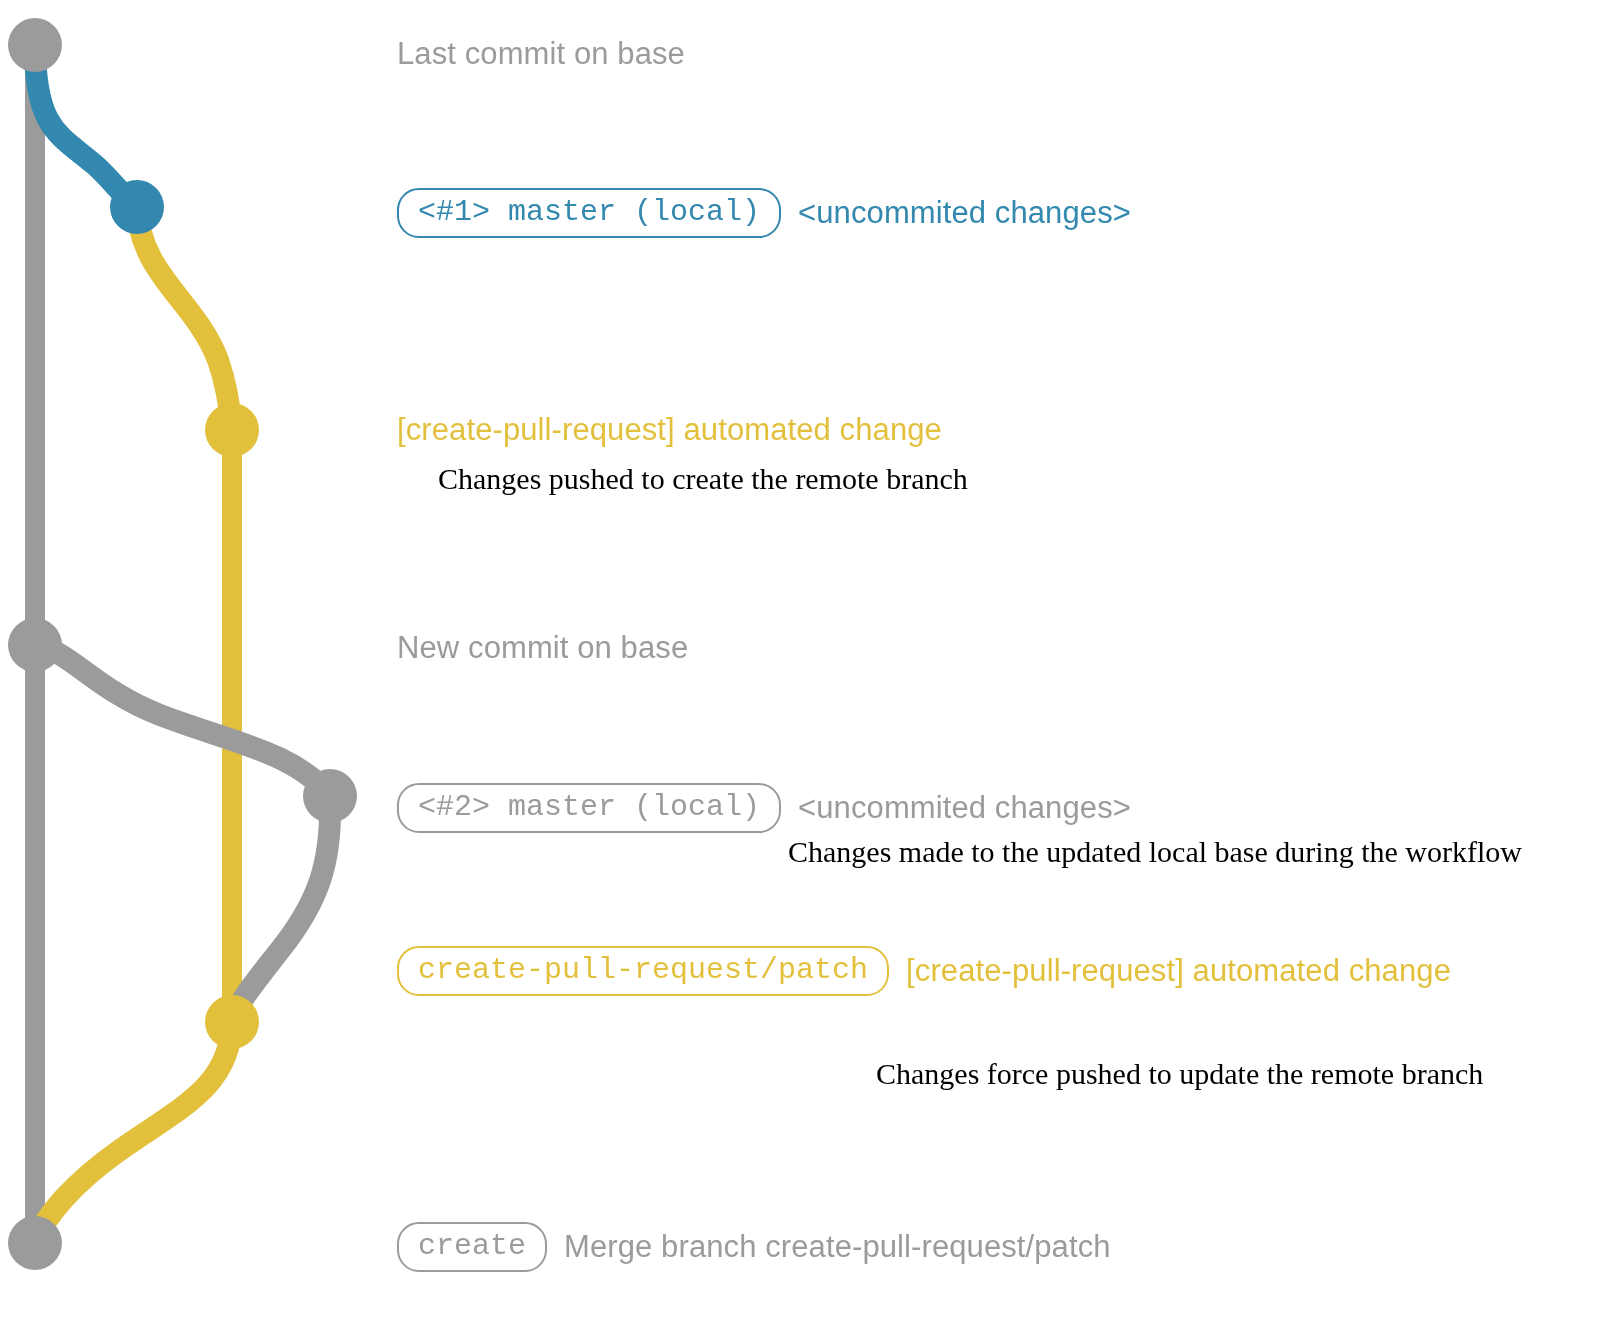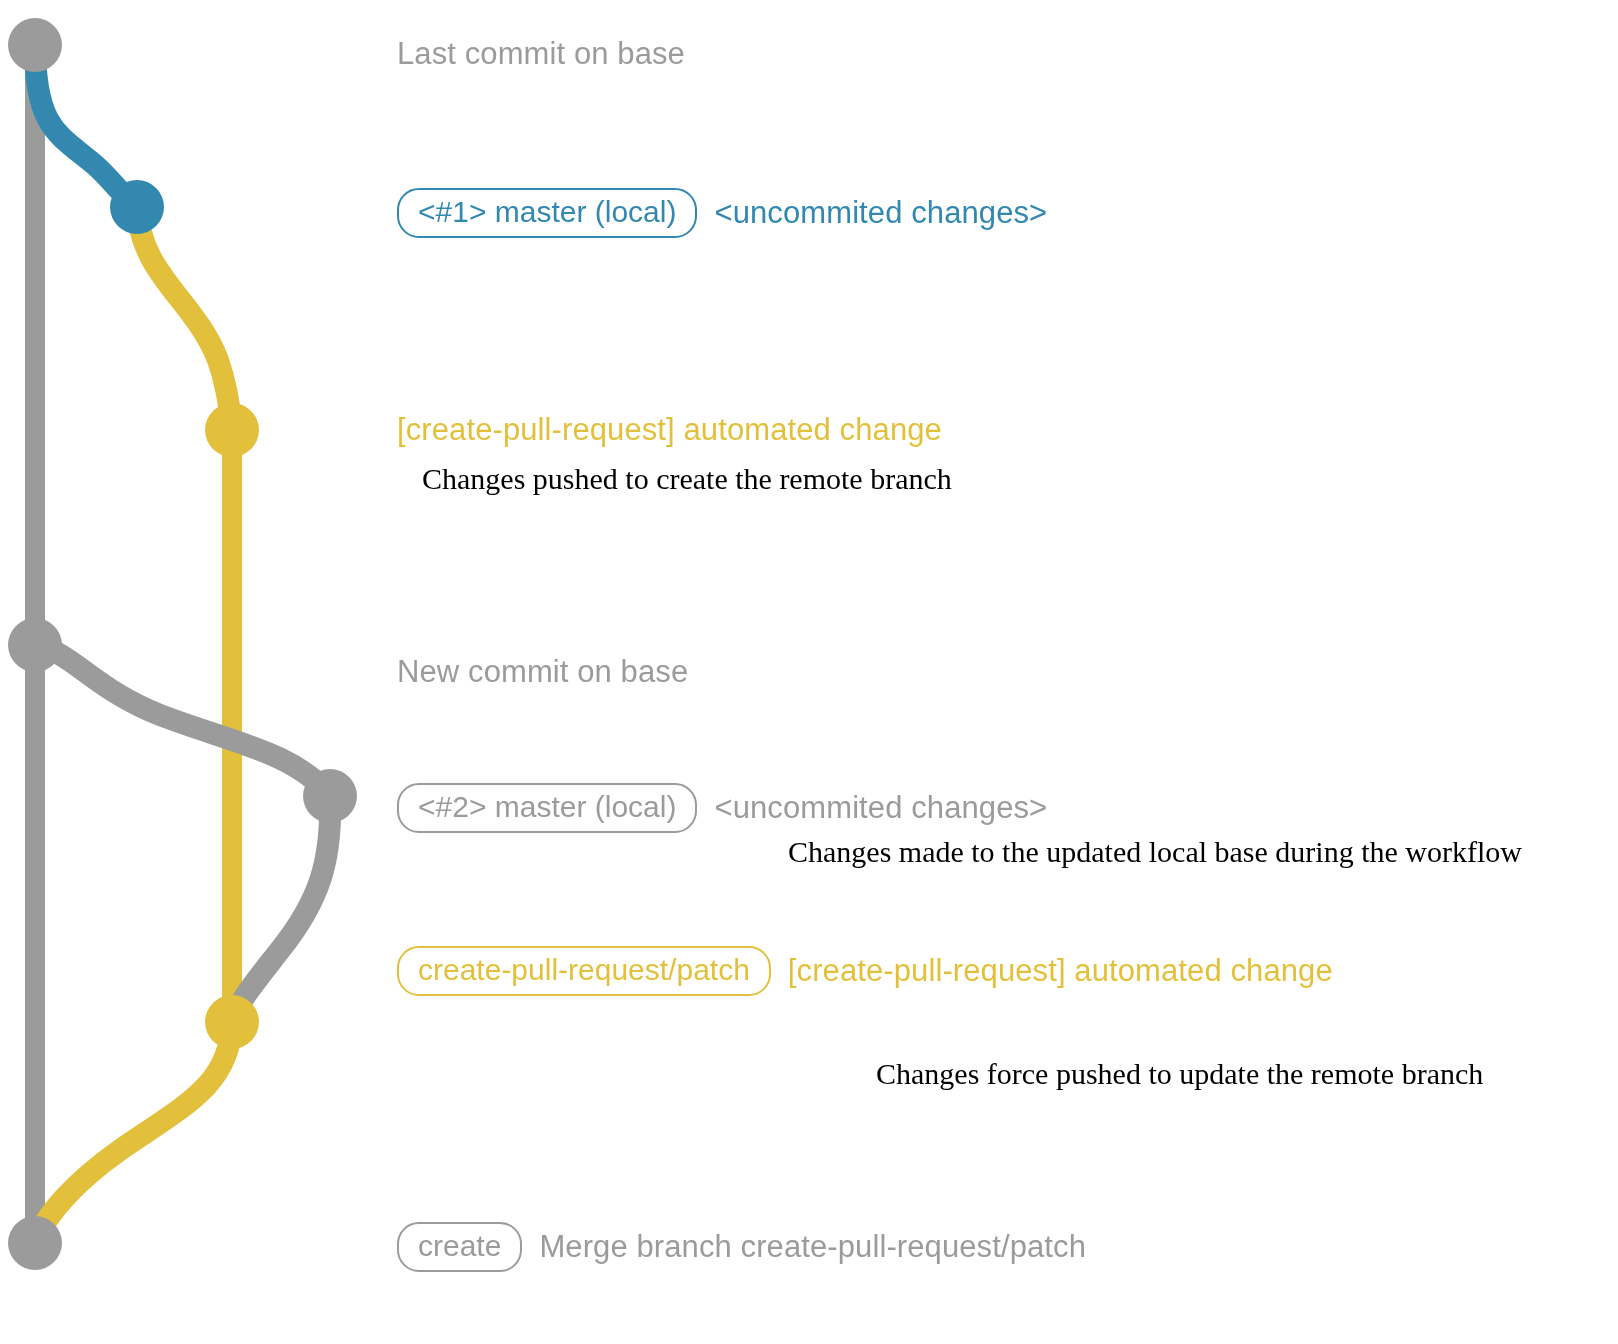--- a/index.html
+++ b/index.html
@@ -44,20 +44,21 @@
   }
 
   .badge {
     display: inline-block;
     border: 2px solid currentColor;
     border-radius: 22px;
     padding: 7px 19px 9px 19px;
     font-size: 30px;
     line-height: 1;
     box-sizing: border-box;
+    font-family: Liberation Mono, monospace;
   }
 
   .badge-text {
     display: inline-block;
   }
 
   .msg {
     font-size: 31px;
     margin-left: 17px;
     letter-spacing: 0.1px;
@@ -116,23 +117,23 @@
   <div class="row" style="left:397px; top:188px;">
     <span class="badge c-blue">
       <span class="badge-text">&lt;#1&gt; master (local)</span>
     </span>
     <span class="msg c-blue">&lt;uncommited changes&gt;</span>
   </div>
 
   <div class="row" style="left:397px; top:412px;">
     <span class="plain-label c-yellow">[create-pull-request] automated change</span>
   </div>
-  <div class="desc" style="left:422px; top:462px;">Changes pushed to create the remote branch</div>
+  <div class="desc" style="left:438px; top:462px;">Changes pushed to create the remote branch</div>
 
-  <div class="row" style="left:397px; top:630px;margin-top:24px;">
+  <div class="row" style="left:397px; top:630px;">
     <span class="plain-label c-gray">New commit on base</span>
   </div>
 
   <div class="row" style="left:397px; top:783px;">
     <span class="badge c-gray">
       <span class="badge-text">&lt;#2&gt; master (local)</span>
     </span>
     <span class="msg c-gray">&lt;uncommited changes&gt;</span>
   </div>
   <div class="desc" style="left:788px; top:835px;">Changes made to the updated local base during the workflow</div>

